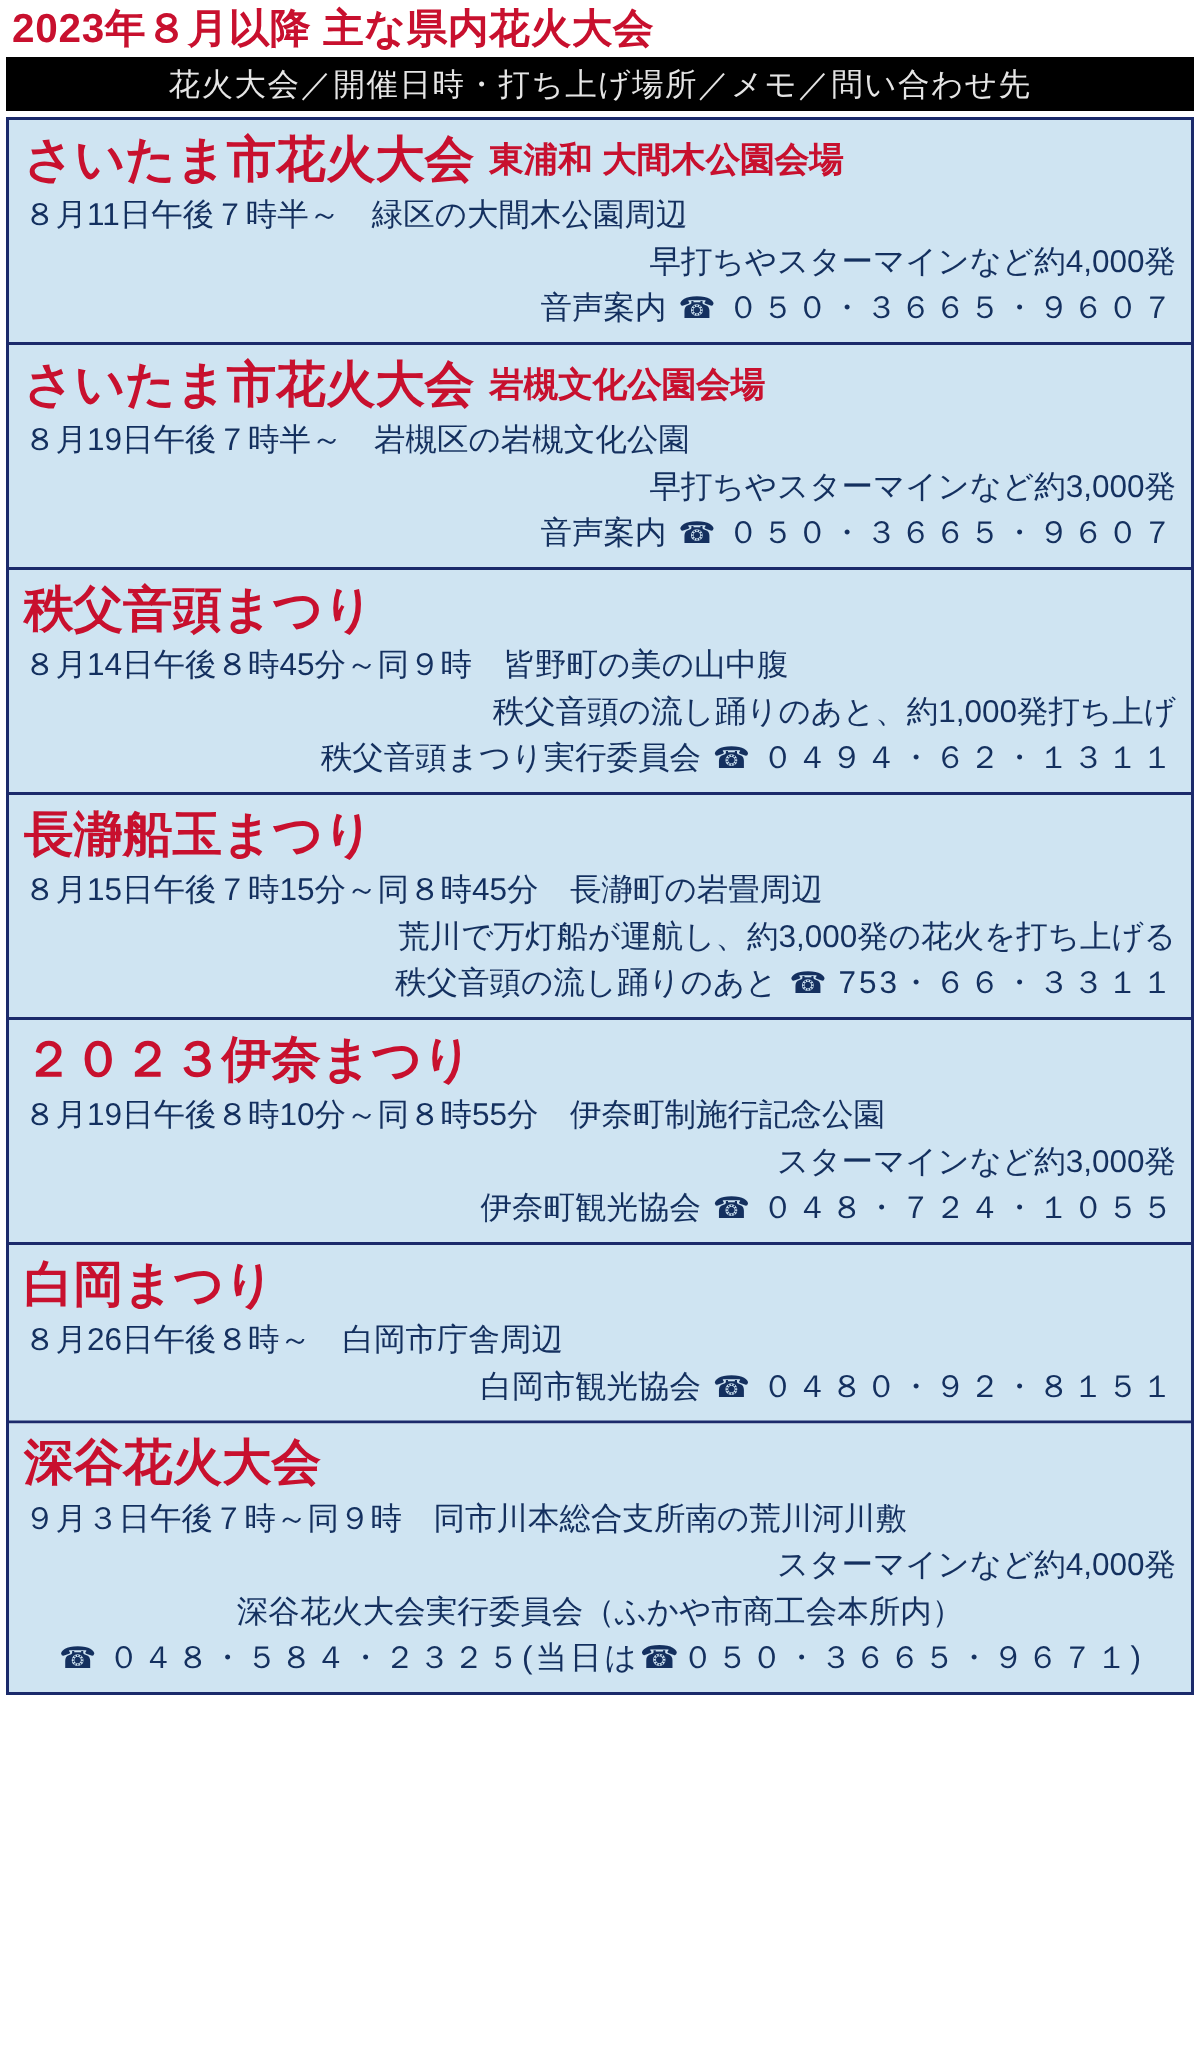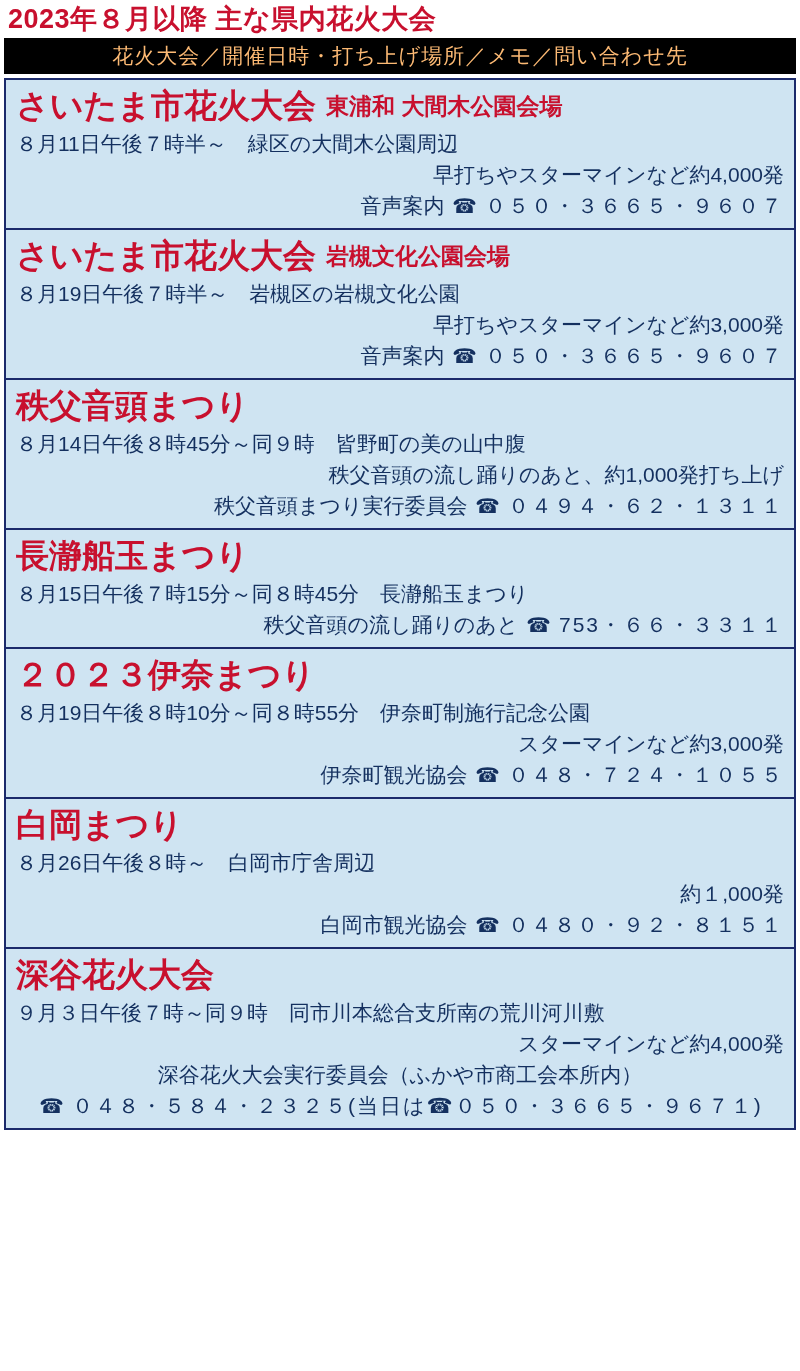--- a/index.html
+++ b/index.html
@@ -30,21 +30,21 @@
     font-size: 27px;
     font-weight: bold;
     letter-spacing: 0.5px;
     line-height: 34px;
     white-space: nowrap;
   }
 
   
   .subheader {
     background: #000000;
-    color: #fdba74;
+    color: #e5e5e5;
     height: 36px;
     margin: 0 4px;
     display: flex;
     align-items: center;
     justify-content: center;
     font-size: 21px;
     letter-spacing: 1px;
   }
 
   
@@ -153,21 +153,22 @@
         <span>秩父音頭まつり実行委員会</span>
         <span class="tel-ico">☎</span>
         <span class="wide">０４９４・６２・１３１１</span>
       </div>
     </div>
 
     <div class="row">
       <div class="row-title">
         <span>長瀞船玉まつり</span>
       </div>
-      <div class="line line-when">８月15日午後７時15分～同８時45分　長瀞船玉まつり</div>
+      <div class="line line-when">８月15日午後７時15分～同８時45分　長瀞町の岩畳周辺</div>
+      <div class="line line-memo">荒川で万灯船が運航し、約3,000発の花火を打ち上げる</div>
       <div class="line line-contact">
         <span>秩父音頭の流し踊りのあと</span>
         <span class="tel-ico">☎</span>
         <span class="wide">753・６６・３３１１</span>
       </div>
     </div>
 
     <div class="row">
       <div class="row-title">
         <span>２０２３伊奈まつり</span>
@@ -179,21 +180,20 @@
         <span class="tel-ico">☎</span>
         <span class="wide">０４８・７２４・１０５５</span>
       </div>
     </div>
 
     <div class="row">
       <div class="row-title">
         <span>白岡まつり</span>
       </div>
       <div class="line line-when">８月26日午後８時～　白岡市庁舎周辺</div>
-      <div class="line line-memo">約１,000発</div>
       <div class="line line-contact">
         <span>白岡市観光協会</span>
         <span class="tel-ico">☎</span>
         <span class="wide">０４８０・９２・８１５１</span>
       </div>
     </div>
 
     <div class="row">
       <div class="row-title">
         <span>深谷花火大会</span>

